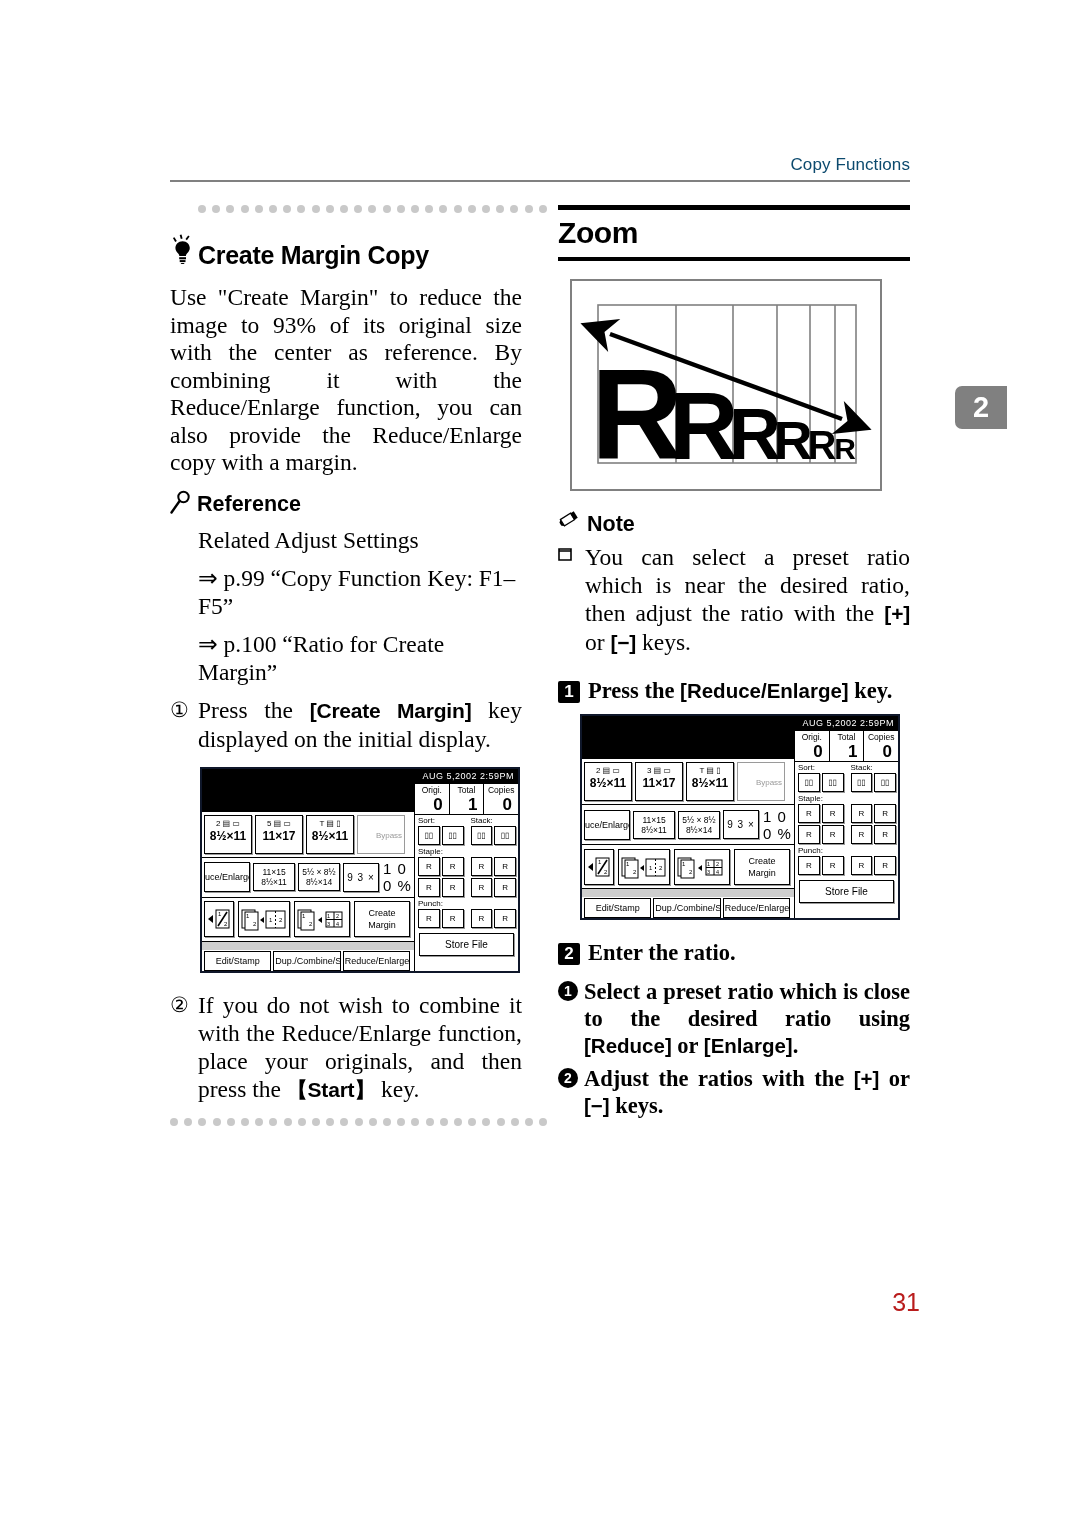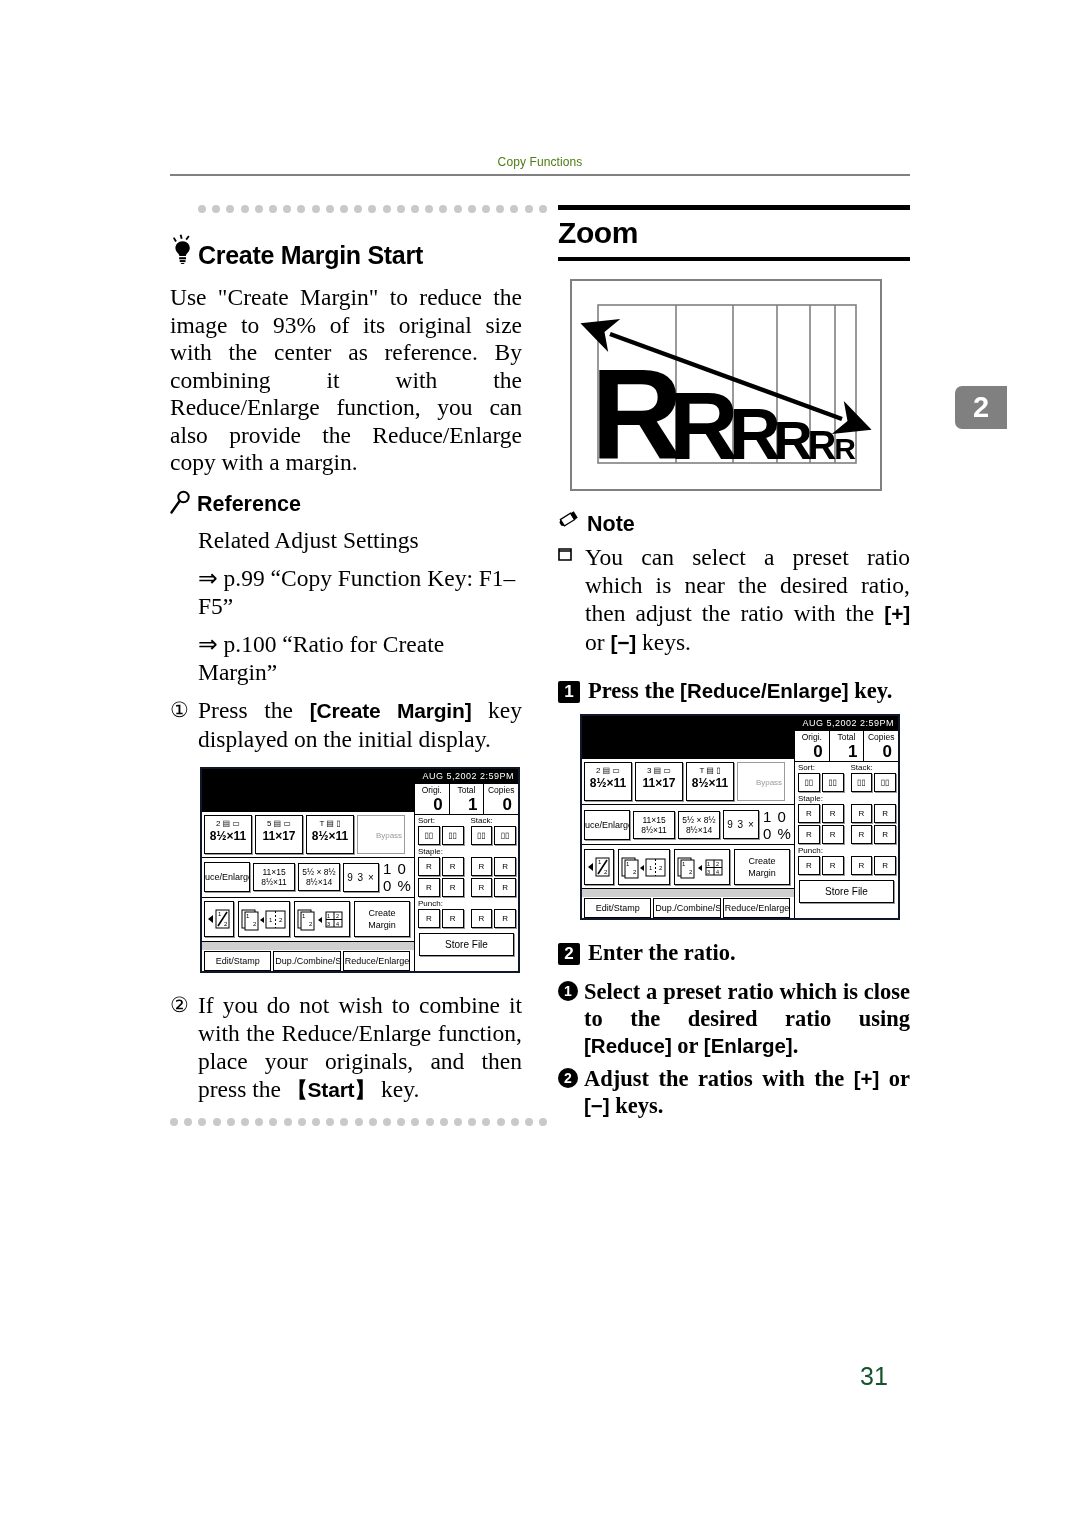--- a/index.html
+++ b/index.html
@@ -21,23 +21,23 @@
 
   
   #running-header {
     position: absolute;
     left: 170px;
     top: 155px;
     width: 740px;
   }
   #running-header .hdr-text {
     font-family: "Liberation Sans", sans-serif;
-    font-size: 12px;
-    text-align: center;
-    color: #4d7c0f;
+    font-size: 17px;
+    text-align: right;
+    color: #0c4a6e;
     letter-spacing: .1px;
   }
   #running-header .hdr-rule {
     margin-top: 5px;
     height: 2px;
     background: #808080;
   }
 
   
   #chapter-tab {
@@ -233,26 +233,26 @@
     font-weight: bold;
     font-size: 14px;
     line-height: 20px;
     text-align: center;
   }
 
   
   #page-number {
     position: absolute;
     left: 860px;
-    top: 1362px;
+    top: 1288px;
     width: 60px;
-    text-align: left;
+    text-align: right;
     font-family: "Liberation Sans", sans-serif;
     font-size: 25px;
-    color: #14532d;
+    color: #b91c1c;
   }
 
   
   .lcd {
     border: 2px solid #0f172a;
     background: #ffffff;
     width: 320px;
     font-family: "Liberation Sans", sans-serif;
     box-sizing: border-box;
   }
@@ -440,21 +440,21 @@
             <path d="M4.5 3.2 L6.8 7.0 L5.2 7.9 L2.9 4.1 Z"></path>
             <path d="M11.5 0.4 L12.6 4.6 L10.8 5.0 L9.7 0.9 Z"></path>
             <path d="M19.6 2.6 L16.9 6.2 L15.5 5.1 L18.2 1.5 Z"></path>
             <path d="M12.6 7.2 c4.3 0 7.2 3.1 7.2 6.8 c0 2.7 -1.6 4.3 -2.8 5.6 c-0.8 0.9 -1.1 1.5 -1.1 2.4 l-6.6 0 c0 -0.9 -0.3 -1.5 -1.1 -2.4 c-1.2 -1.3 -2.8 -2.9 -2.8 -5.6 c0 -3.7 2.9 -6.8 7.2 -6.8 z"></path>
             <rect x="9.2" y="23.2" width="6.8" height="2.1"></rect>
             <rect x="9.7" y="26.1" width="5.8" height="2.0"></rect>
             <path d="M10.6 28.9 h4.0 l-1.3 1.8 h-1.4 Z"></path>
           </g>
         </svg>
       </span>
-      <span>Create Margin Start</span>
+      <span>Create Margin Copy</span>
     </h2>
 
     <p class="body">Use "Create Margin" to reduce the image to 93% of its original size with the center as reference. By combining it with the Reduce/Enlarge function, you can also provide the Reduce/Enlarge copy with a margin.</p>
 
     <h3 class="sub-head">
       <span class="magnifier-icon">
         <svg width="22" height="24" viewBox="0 0 22 24">
           <circle cx="13.5" cy="7" r="5.2" fill="none" stroke="#000" stroke-width="2"></circle>
           <path d="M9.6 11.0 L1.5 22.5" stroke="#000" stroke-width="2.4" fill="none" stroke-linecap="round"></path>
         </svg>

